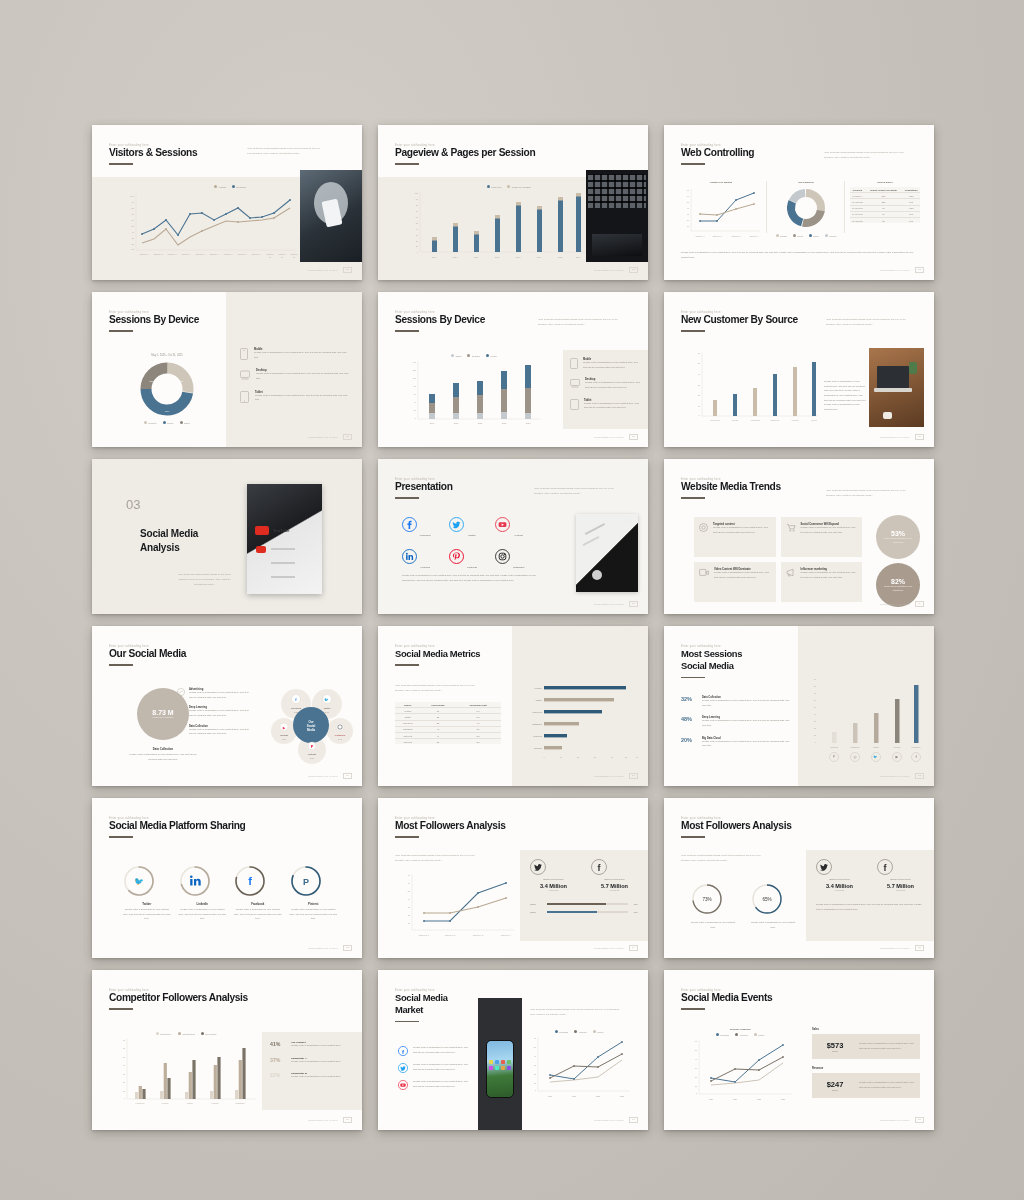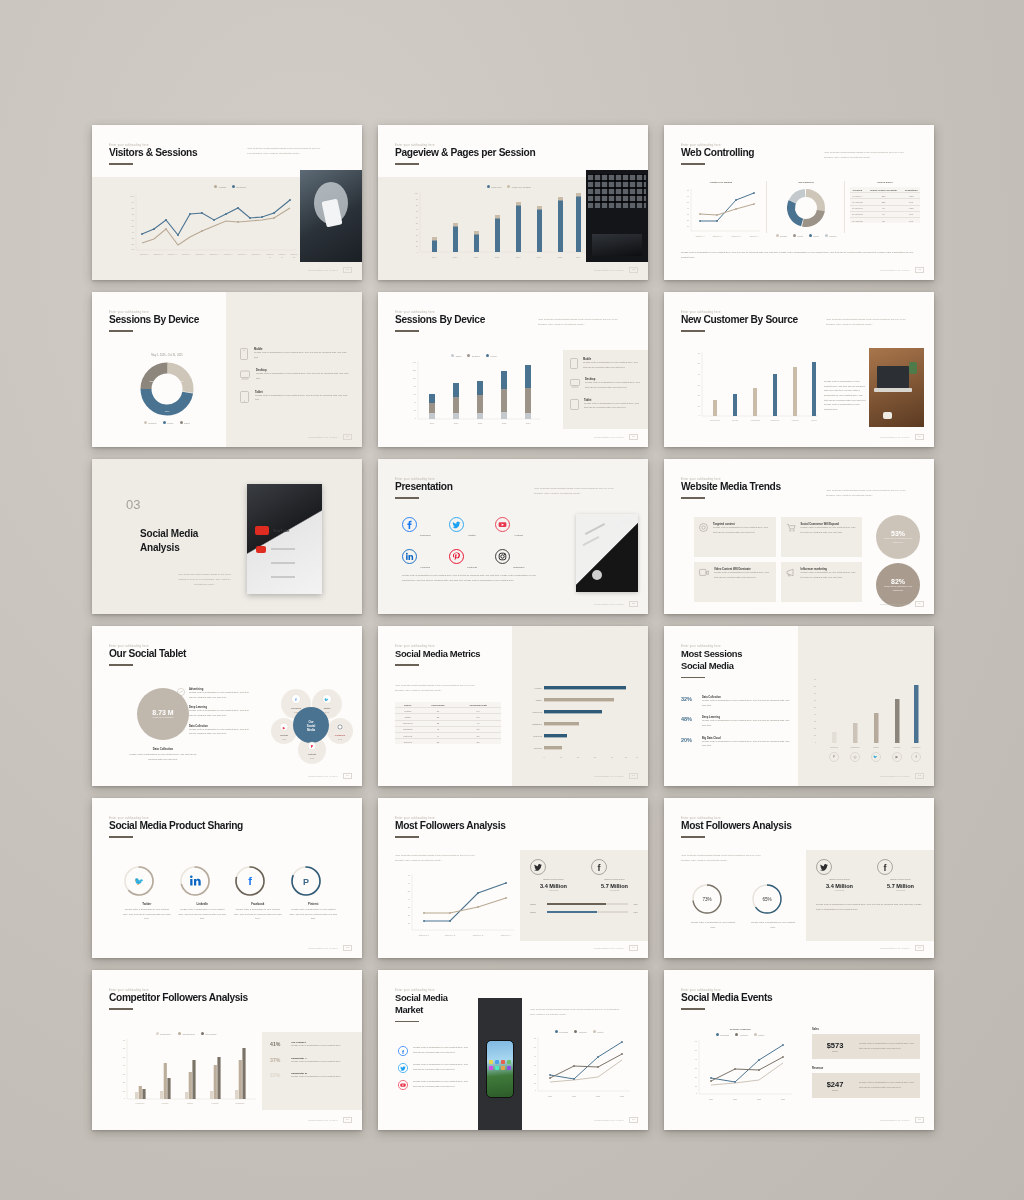--- a/index.html
+++ b/index.html
@@ -645,21 +645,21 @@
   <div style="position:absolute;right:14px;top:104px;width:44px;height:44px;border-radius:50%;background:#a99c8f;display:flex;flex-direction:column;align-items:center;justify-content:center">
     <div style="font-size:7px;font-weight:bold;color:#ffffff">82%</div>
     <div style="font-size:1.9px;color:#f6f2ee;text-align:center;width:34px;line-height:1.6">Please enter a description of your content here</div>
   </div>
   <div class="foot"><span>Presentation Inc in here</span><span class="pg">09</span></div>
 </div>
 
 <div class="slide tall">
   <div class="hdr">
     <div class="eyebrow">Enter your subheading here</div>
-    <div class="title t-lg">Our Social Tablet</div>
+    <div class="title t-lg">Our Social Media</div>
     <div class="rule"></div>
   </div>
   <div style="position:absolute;left:36px;top:62px;width:70px;text-align:center">
     <div style="width:52px;height:52px;border-radius:50%;background:#c0b7ad;margin:0 auto;display:flex;flex-direction:column;align-items:center;justify-content:center">
       <div style="font-size:7px;font-weight:bold;color:#ffffff">8.73 M</div>
       <div style="font-size:1.8px;color:#f4f1ee;width:38px;line-height:1.6">Please enter a description</div>
     </div>
     <div style="font-size:2.8px;font-weight:bold;color:#3c3a36;margin-top:7px">Data Collection</div>
     <div class="bodyd" style="margin-top:2px">Please enter a description of your content here. The text can be replaced with your own text.</div>
   </div>
@@ -884,21 +884,21 @@
         <text x="110" y="82.4" font-weight="bold">f</text>
       </g>
     </svg>
   </div>
   <div class="foot"><span>Presentation Inc in here</span><span class="pg">12</span></div>
 </div>
 
 <div class="slide tall">
   <div class="hdr">
     <div class="eyebrow">Enter your subheading here</div>
-    <div class="title t-lg">Social Media Product Sharing</div>
+    <div class="title t-lg">Social Media Platform Sharing</div>
     <div class="rule"></div>
   </div>
   <div style="position:absolute;left:30px;right:24px;top:66px;display:grid;grid-template-columns:repeat(4,1fr);gap:6px">
     <div style="text-align:center">
       <svg width="34" height="34" viewBox="0 0 34 34">
         <circle cx="17" cy="17" r="14" fill="none" stroke="#eae5dd" stroke-width="1.6"></circle>
         <circle cx="17" cy="17" r="14" fill="none" stroke="#b5aa9c" stroke-width="1.6" stroke-dasharray="55 88" transform="rotate(-90 17 17)" stroke-linecap="round"></circle>
         <text x="17" y="19.5" font-size="8" text-anchor="middle" fill="#1da1f2">🐦</text>
       </svg>
       <div style="font-size:2.8px;font-weight:bold;color:#3c3a36;margin-top:4px">Twitter</div>

